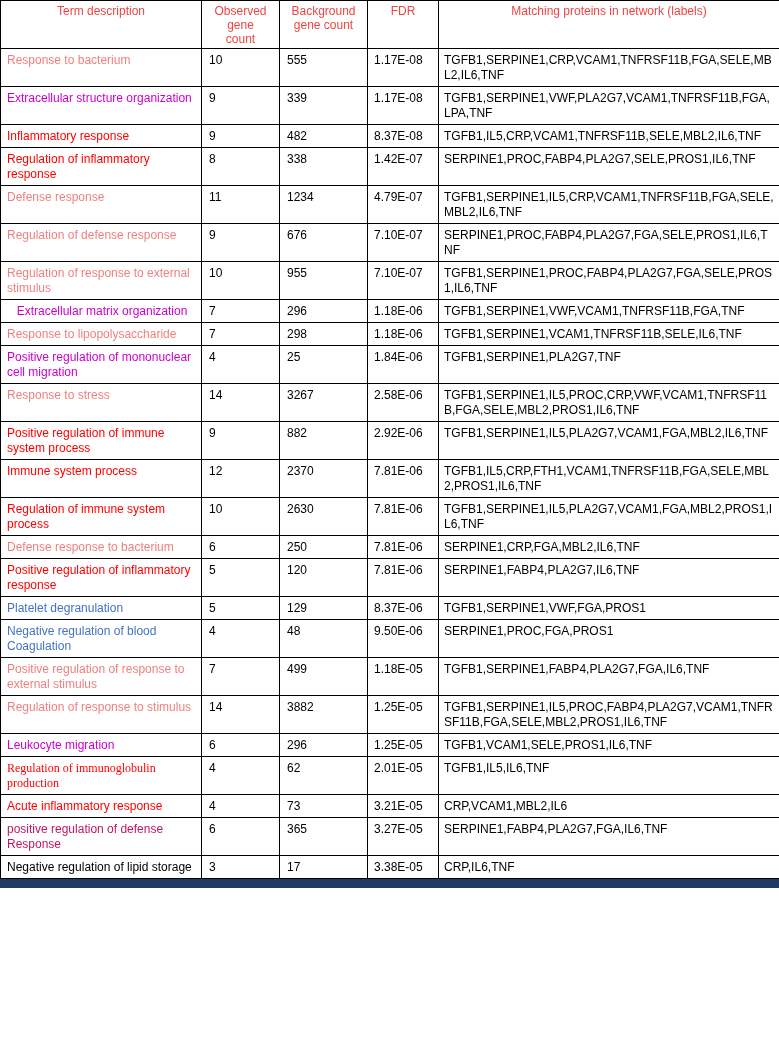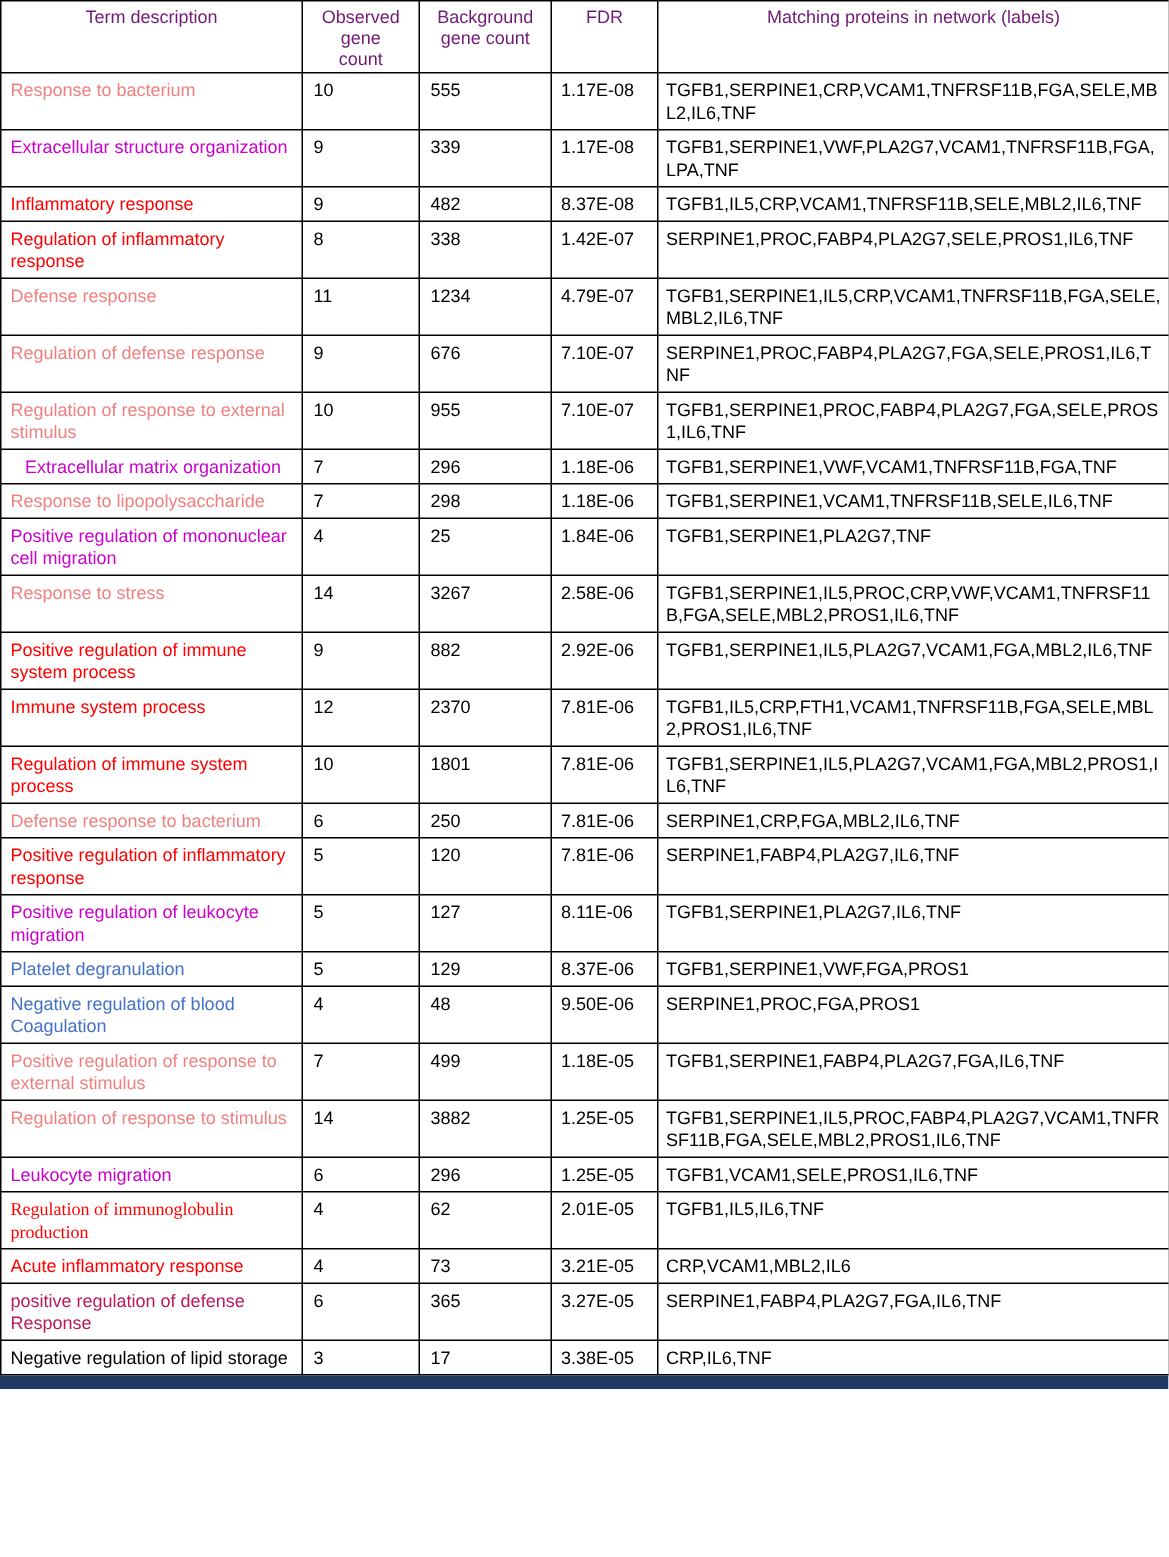--- a/index.html
+++ b/index.html
@@ -24,21 +24,21 @@
     vertical-align: top;
     line-height: 1.25;
     overflow: hidden;
   }
   table.enrichment th {
     font-weight: normal;
     text-align: center;
     white-space: pre-line;
     padding: 3px 3px 2px 3px;
     line-height: 1.18;
-    color: #701a75;
+    color: #ef4444;
     border-radius: 11px;
   }
   td.term {
     padding: 4px 4px 3px 6px;
     word-wrap: break-word;
   }
   td.num {
     padding: 4px 4px 3px 7px;
     color: #000000;
   }
@@ -169,44 +169,37 @@
         <tr>
     <td class="term" style="color: rgb(255, 0, 0);">Immune system process</td>
     <td class="num">12</td>
     <td class="num">2370</td>
     <td class="fdr">7.81E-06</td>
     <td class="proteins">TGFB1,IL5,CRP,FTH1,VCAM1,TNFRSF11B,FGA,SELE,MBL2,PROS1,IL6,TNF</td>
   </tr>
         <tr>
     <td class="term" style="color: rgb(255, 0, 0);">Regulation of immune system process</td>
     <td class="num">10</td>
-    <td class="num">1801</td>
+    <td class="num">2630</td>
     <td class="fdr">7.81E-06</td>
     <td class="proteins">TGFB1,SERPINE1,IL5,PLA2G7,VCAM1,FGA,MBL2,PROS1,IL6,TNF</td>
   </tr>
         <tr>
     <td class="term" style="color: rgb(240, 128, 128);">Defense response to bacterium</td>
     <td class="num">6</td>
     <td class="num">250</td>
     <td class="fdr">7.81E-06</td>
     <td class="proteins">SERPINE1,CRP,FGA,MBL2,IL6,TNF</td>
   </tr>
         <tr>
     <td class="term" style="color: rgb(255, 0, 0);">Positive regulation of inflammatory response</td>
     <td class="num">5</td>
     <td class="num">120</td>
     <td class="fdr">7.81E-06</td>
     <td class="proteins">SERPINE1,FABP4,PLA2G7,IL6,TNF</td>
-  </tr>
-        <tr>
-    <td class="term" style="color: rgb(204, 0, 204);">Positive regulation of leukocyte migration</td>
-    <td class="num">5</td>
-    <td class="num">127</td>
-    <td class="fdr">8.11E-06</td>
-    <td class="proteins">TGFB1,SERPINE1,PLA2G7,IL6,TNF</td>
   </tr>
         <tr>
     <td class="term" style="color: rgb(68, 114, 196);">Platelet degranulation</td>
     <td class="num">5</td>
     <td class="num">129</td>
     <td class="fdr">8.37E-06</td>
     <td class="proteins">TGFB1,SERPINE1,VWF,FGA,PROS1</td>
   </tr>
         <tr>
     <td class="term" style="color: rgb(68, 114, 196); margin-left: 44px;">Negative regulation of blood Coagulation</td>

